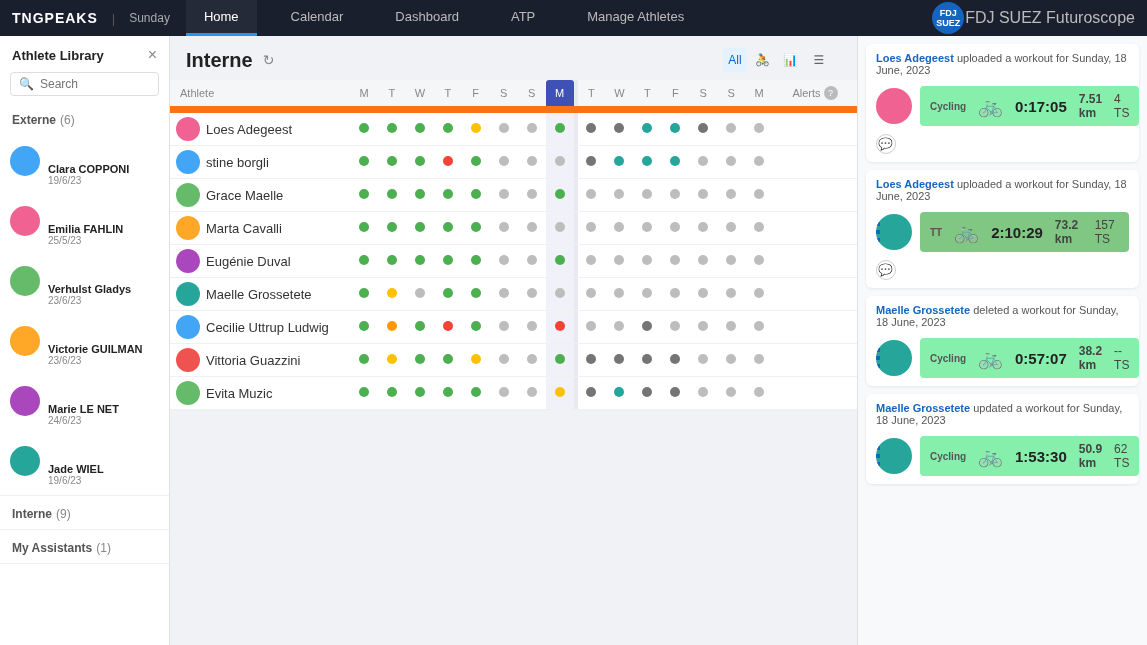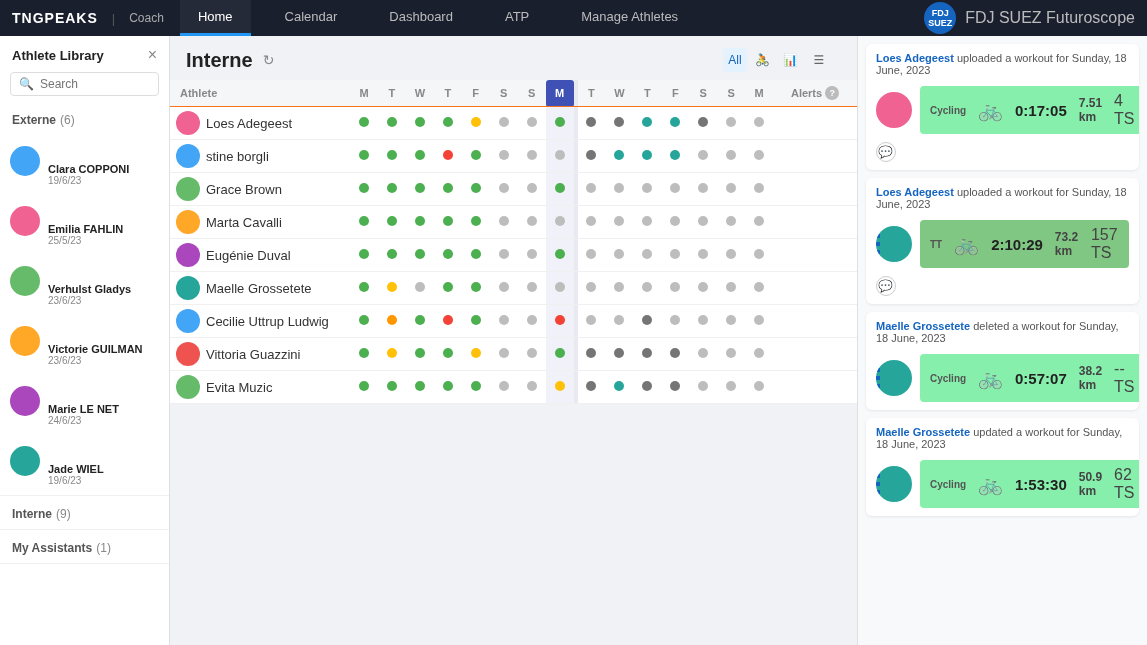--- a/index.html
+++ b/index.html
@@ -11,21 +11,21 @@
     }
     .logo-area { display: flex; align-items: center; gap: 6px; margin-right: 16px; }
     .logo-text { color: #fff; font-size: 14px; font-weight: 700; letter-spacing: 1px; }
     .logo-pipe { color: #555; margin: 0 8px; }
     .logo-coach { color: #aaa; font-size: 12px; }
     .nav-tabs { display: flex; flex: 1; gap: 16px; }
     .nav-tab {
       color: #bbb; font-size: 13px; padding: 0 18px; height: 36px; display: flex; align-items: center; cursor: pointer; border-bottom: 3px solid transparent;
     }
     .nav-tab.active { color: #fff; border-bottom: 3px solid #2196f3; background: rgba(255,255,255,0.05); }
-    .nav-right { display: flex; align-items: center; gap: 9px; margin-left: auto; }
+    .nav-right { display: flex; align-items: center; gap: 1px; margin-left: auto; }
     .team-badge { background: #1565c0; border-radius: 50%; width: 32px; height: 32px; display: flex; align-items: center; justify-content: center; color: #fff; font-size: 9px; text-align: center; font-weight: 700; }
     .team-name { color: #bbb; font-size: 16px; }
 
     
     .main-layout { display: flex; height: calc(645px - 36px); }
 
     
     .sidebar {
       width: 170px; background: #fff; border-right: 1px solid #e0e0e0; flex-shrink: 0; overflow-y: auto; padding-bottom: 12px;
     }
@@ -52,21 +52,21 @@
     .athlete-date { font-size: 10px; color: #888; }
     .section-group { border-bottom: 1px solid #f0f0f0; margin-bottom: 4px; padding-bottom: 4px; }
 
     
     .content-area { flex: 1; overflow: hidden; display: flex; flex-direction: column; background: #f0f2f5; }
     .content-header { padding: 12px 16px 8px; display: flex; align-items: center; gap: 10px; }
     .page-title { font-size: 20px; font-weight: 600; color: #222; }
     .refresh-btn { color: #888; cursor: pointer; font-size: 14px; }
     .athlete-table { width: 100%; border-collapse: collapse; }
     .athlete-table thead th {
-      background: #f5f6f8; border-bottom: 1px solid #f97316; padding: 6px 4px; font-size: 11px; color: #888; font-weight: 700; text-align: center; position: sticky; top: 0; z-index: 2;
+      background: #f5f6f8; border-bottom: 7px solid #f97316; padding: 6px 4px; font-size: 11px; color: #888; font-weight: 400; text-align: center; position: sticky; top: 0; z-index: 2;
     }
     .athlete-table thead th.athlete-col { text-align: left; padding-left: 10px; width: 180px; }
     .athlete-table thead th.alerts-col { text-align: center; min-width: 60px; }
     .athlete-table tbody tr { border-bottom: 1px solid #f0f0f0; }
     .athlete-table tbody td { padding: 5px 4px; text-align: center; vertical-align: middle; }
     .row-avatar { width: 24px; height: 24px; border-radius: 50%; background: #c0ccd8; flex-shrink: 0; overflow: hidden; }
     .dot {
       width: 10px; height: 10px; border-radius: 50%; display: inline-block; margin: 1px;
     }
     .dot-green { background: #4caf50; }
@@ -87,21 +87,21 @@
     .activity-body { display: flex; align-items: center; gap: 8px; padding: 6px 10px 8px; }
     .activity-avatar { width: 36px; height: 36px; border-radius: 50%; background: #c0ccd8; flex-shrink: 0; overflow: hidden; position: relative; }
     .activity-detail-bg {
       flex: 1; border-radius: 4px; padding: 6px 10px; display: flex; align-items: center; gap: 12px;
     }
     .activity-detail-bg.cycling { background: #86efac; }
     .activity-detail-bg.tt { background: #81c784; }
     .cycling-icon { color: #757575; font-size: 20px; }
     .activity-time { font-size: 15px; font-weight: 700; color: #222; }
     .activity-stat { font-size: 12px; color: #444; font-weight: 600; }
-    .activity-tss { font-size: 16px; color: #444; }
+    .activity-tss { font-size: 12px; color: #444; }
     .activity-comment { padding: 0 10px 8px; }
     .comment-bubble { width: 20px; height: 20px; border-radius: 50%; border: 1.5px solid #ccc; display: flex; align-items: center; justify-content: center; color: #ccc; font-size: 12px; cursor: pointer; }
     .stripe-bar { width: 4px; height: 36px; background: repeating-linear-gradient(180deg, #1565c0 0 4px, transparent 4px 8px); position: absolute; left: 0; top: 0; }
 
     .alerts-col-header { display: flex; align-items: center; justify-content: center; gap: 3px; }
     .help-icon { width: 14px; height: 14px; border-radius: 50%; background: #bbb; color: #fff; font-size: 9px; display: inline-flex; align-items: center; justify-content: center; cursor: pointer; }
 
     .view-toggle { display: flex; align-items: center; gap: 4px; margin-left: auto; padding-right: 10px; }
     .view-btn { width: 24px; height: 24px; display: flex; align-items: center; justify-content: center; border-radius: 3px; cursor: pointer; color: #666; font-size: 12px; }
     .view-btn.active { background: #e3f2fd; color: #1565c0; }
@@ -118,21 +118,21 @@
     .table-wrapper { background: #fff; }
     .name-cell-wrap { display: flex; align-items: center; gap: 6px; padding: 4px 6px; }
   </style>
 </head>
 <body>
 
 <nav class="top-nav">
   <div class="logo-area">
     <span class="logo-text">TNGPEAKS</span>
     <span class="logo-pipe">|</span>
-    <span class="logo-coach">Coach</span>
+    <span class="logo-coach">Sunday</span>
   </div>
   <div class="nav-tabs" id="nav-tabs-container">
       <div class="nav-tab active">Home</div>
       <div class="nav-tab">Calendar</div>
       <div class="nav-tab">Dashboard</div>
       <div class="nav-tab">ATP</div>
       <div class="nav-tab">Manage Athletes</div>
     </div>
   <div class="nav-right">
     <div class="team-badge">FDJ<br>SUEZ</div>
@@ -294,21 +294,21 @@
               <td><span class="dot dot-teal"></span></td>
               <td><span class="dot dot-gray"></span></td>
               <td><span class="dot dot-gray"></span></td>
               <td><span class="dot dot-gray"></span></td>
               <td></td>
             </tr>
             <tr>
               <td style="padding: 0px;">
                 <div class="name-cell-wrap">
                   <div class="row-avatar av-green"></div>
-                  <span>Grace Brown</span>
+                  <span>Grace Maelle</span>
                 </div>
               </td>
               <td><span class="dot dot-green"></span></td>
               <td><span class="dot dot-green"></span></td>
               <td><span class="dot dot-green"></span></td>
               <td><span class="dot dot-green"></span></td>
               <td><span class="dot dot-green"></span></td>
               <td><span class="dot dot-gray"></span></td>
               <td><span class="dot dot-gray"></span></td>
               <td style="background: rgba(63, 81, 181, 0.08);"><span class="dot dot-green"></span></td>

